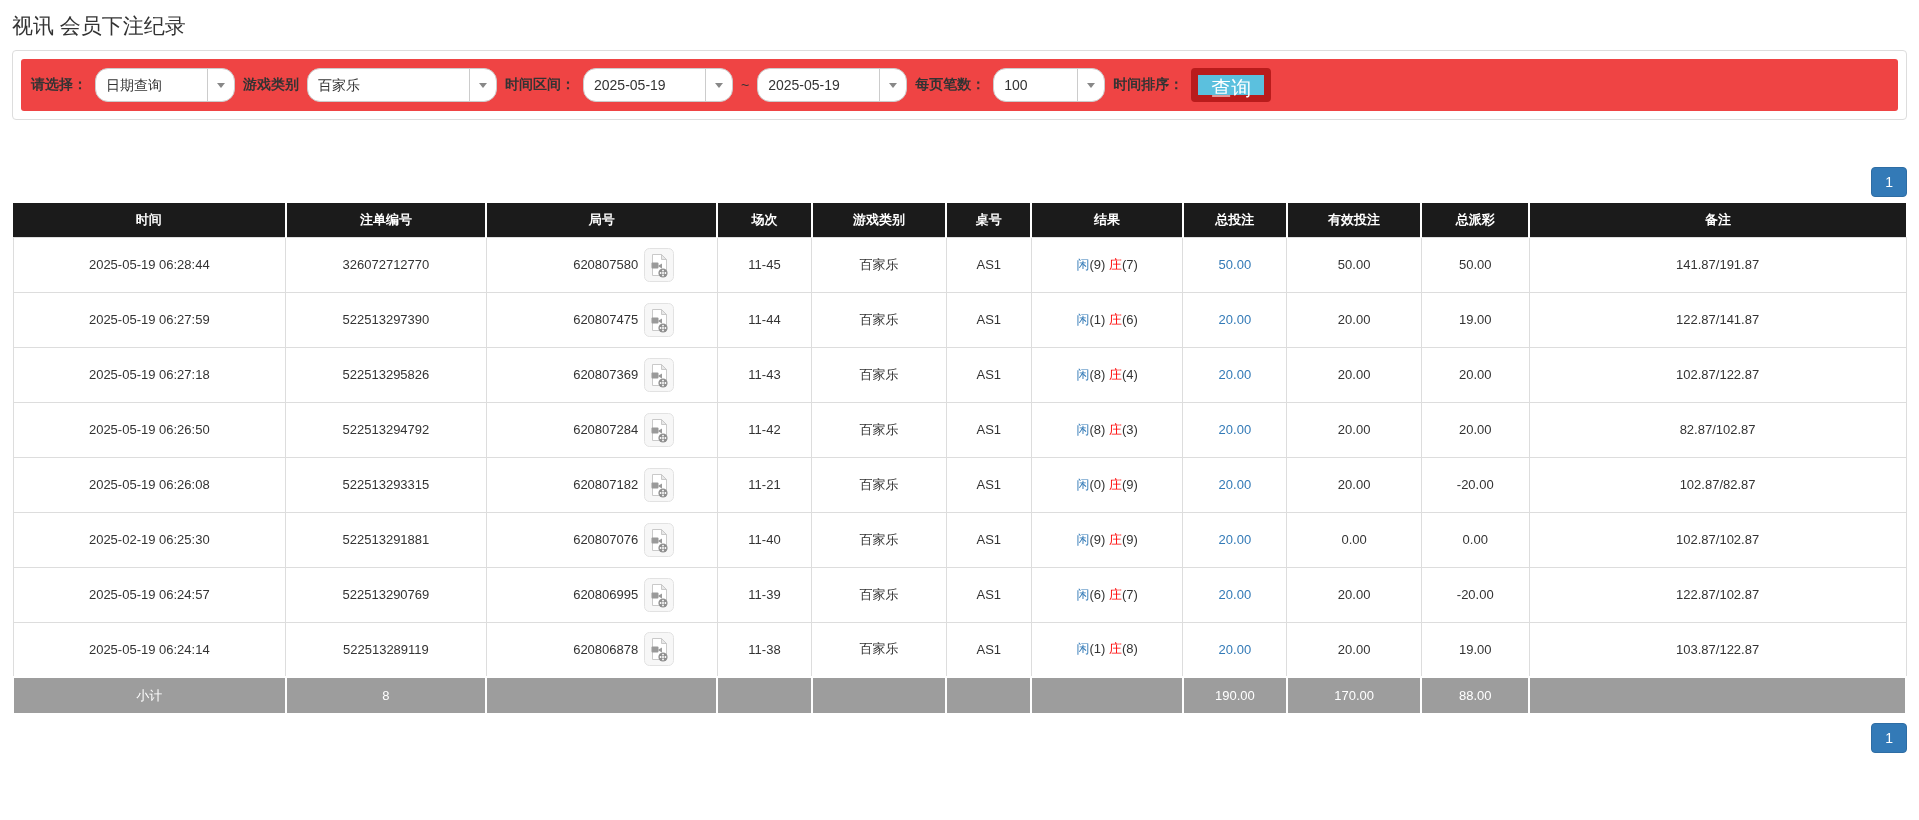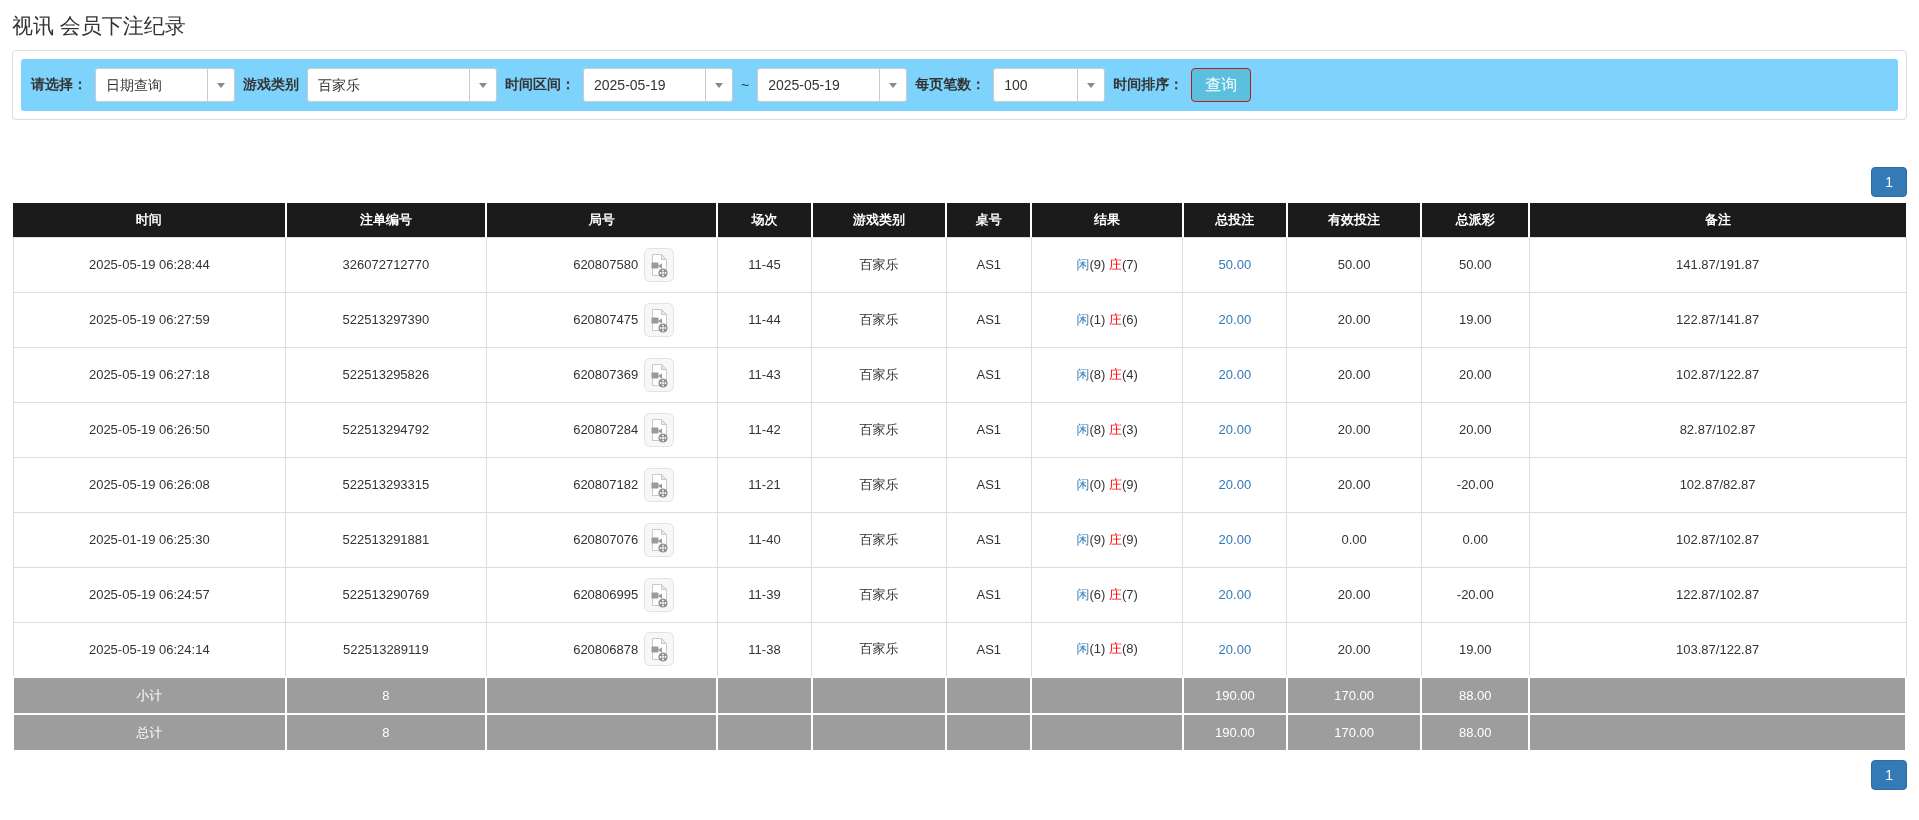--- a/index.html
+++ b/index.html
@@ -20,34 +20,34 @@
   }
 
   
   .filter-panel {
     border: 1px solid #ddd;
     border-radius: 4px;
     padding: 8px;
     background: #fff;
   }
   .filter-bar {
-    background: #7dd3fc;
+    background: #ef4444;
     border-radius: 3px;
     padding: 9px 10px;
     display: flex;
     align-items: center;
     gap: 8px;
   }
   .f-label { font-size: 14px; font-weight: bold; color: #333; white-space: nowrap; }
   .combo {
     display: inline-flex;
     align-items: stretch;
     background: #fff;
     border: 1px solid #ccc;
-    border-radius: 3px;
+    border-radius: 13px;
     height: 34px;
     cursor: pointer;
   }
   .combo .combo-text {
     padding: 0 10px;
     line-height: 32px;
     font-size: 14px;
     color: #333;
     white-space: nowrap;
     flex: 1;
@@ -68,24 +68,24 @@
   .w-select1 { width: 140px; }
   .w-game    { width: 190px; }
   .w-date    { width: 150px; }
   .w-size    { width: 112px; }
   .w-sort    { width: 190px; }
   .tilde { font-size: 14px; color: #333; }
   .search-btn {
     height: 34px;
     padding: 0 13px;
     background: #5bc0de;
-    border: 1px solid #b91c1c;
+    border: 7px solid #b91c1c;
     border-radius: 4px;
     color: #fff;
-    font-size: 16px;
+    font-size: 20px;
     cursor: pointer;
   }
 
   
   .summary-bar {
     margin-top: 12px;
     background: #dff0d8;
     border: 1px solid #d6e9c6;
     border-radius: 4px;
     padding: 8px 15px;
@@ -370,21 +370,21 @@
           <td class="col4">11-21</td>
           <td class="col5">百家乐</td>
           <td class="col6">AS1</td>
           <td class="col7"><span class="res-player">闲</span><span>(0) </span><span class="res-banker">庄</span><span>(9)</span></td>
           <td class="col8"><a class="link-blue">20.00</a></td>
           <td class="col9">20.00</td>
           <td class="col10 payout-neg">-20.00</td>
           <td class="col11">102.87/82.87</td>
         </tr>
         <tr>
-          <td class="col1">2025-01-19 06:25:30</td>
+          <td class="col1">2025-02-19 06:25:30</td>
           <td class="col2">522513291881</td>
           <td class="col3"><span class="round-cell-inner">
               <span>620807076</span>
               <button class="video-btn"><svg width="30" height="34" viewBox="0 0 30 34">
                   <rect x="0.5" y="0.5" width="29" height="33" rx="5" fill="#f7f7f7" stroke="#e2e2e2"></rect>
                   <path d="M8.5 6.5 h9 l5 5 v16 h-14 z" fill="#fff" stroke="#c9c9c9"></path>
                   <path d="M17.5 6.5 l5 5 h-5 z" fill="#e8e8e8" stroke="#c9c9c9"></path>
                   <rect x="7.5" y="14.5" width="7" height="6" rx="1" fill="#9a9a9a"></rect>
                   <path d="M14.5 17.5 l3.5 -2 v5 l-3.5 -2 z" fill="#9a9a9a"></path>
                   <circle cx="19" cy="25" r="4.6" fill="#8f8f8f"></circle>
@@ -466,33 +466,20 @@
           <td class="col3"></td>
           <td class="col4"></td>
           <td class="col5"></td>
           <td class="col6"></td>
           <td class="col7"></td>
           <td class="col8">190.00</td>
           <td class="col9">170.00</td>
           <td class="col10">88.00</td>
           <td class="col11"></td>
         </tr>
-        <tr class="total-row">
-          <td class="col1">总计</td>
-          <td class="col2">8</td>
-          <td class="col3"></td>
-          <td class="col4"></td>
-          <td class="col5"></td>
-          <td class="col6"></td>
-          <td class="col7"></td>
-          <td class="col8">190.00</td>
-          <td class="col9">170.00</td>
-          <td class="col10">88.00</td>
-          <td class="col11"></td>
-        </tr>
       </tbody>
   </table>
 
   <div class="pager-bottom">
     <span class="page-btn">1</span>
   </div>
 
 </div>
 
 </body></html>

